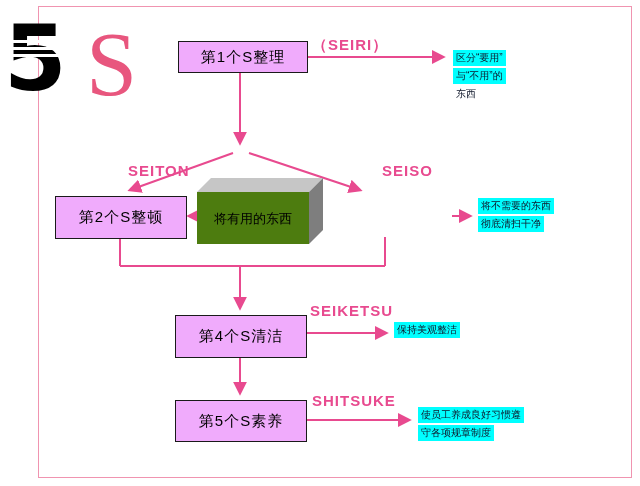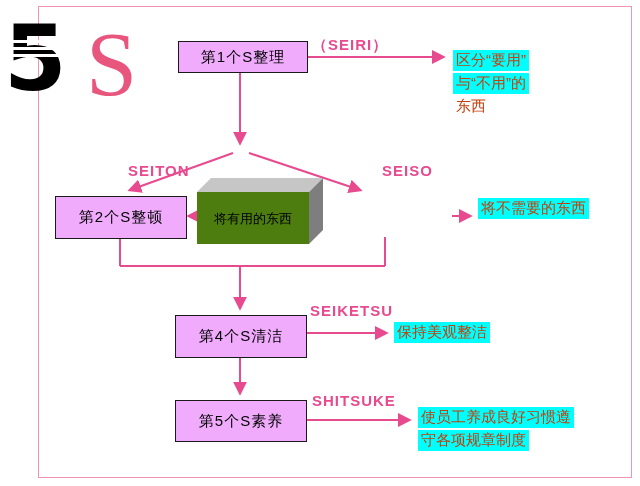--- a/index.html
+++ b/index.html
@@ -16,21 +16,21 @@
 
   .flow-box {
     position:absolute; background:#f0abfc; border:1px solid #1a1a1a;
     display:flex; align-items:center; justify-content:center;
     font-size:15px; color:#000; letter-spacing:1px; white-space:nowrap;
   }
   .romaji {
     position:absolute; color:#e84a8f; font-weight:bold; font-size:15px;
     letter-spacing:1px; white-space:nowrap;
   }
-  .note { position:absolute; font-size:15px; color:#c2410c; }
+  .note { position:absolute; font-size:10px; color:#0f172a; }
   .note .hl {
     display:table; background:#00ffff; padding:1px 3px; margin-bottom:2px;
     white-space:nowrap;
   }
   .note .plain { display:table; padding:1px 3px; white-space:nowrap; }
 
   .cube-front {
     position:absolute; left:197px; top:192px; width:112px; height:52px;
     background:#4d7c0f; display:flex; flex-direction:column;
     align-items:center; justify-content:center;
@@ -111,20 +111,21 @@
   <div class="romaji" style="left:312px; top:392px;">SHITSUKE</div>
 
   <div class="note" style="left:453px; top:50px;">
     <span class="hl">区分“要用”</span>
     <span class="hl">与“不用”的</span>
     <span class="plain">东西</span>
   </div>
 
   <div class="note" style="left:478px; top:198px;">
     <span class="hl">将不需要的东西</span>
+    <span class="hl">彻底清扫干净</span>
   </div>
 
   <div class="note" style="left:394px; top:322px;">
     <span class="hl">保持美观整洁</span>
   </div>
 
   <div class="note" style="left:418px; top:407px;">
     <span class="hl">使员工养成良好习惯遵</span>
     <span class="hl">守各项规章制度</span>
   </div>

